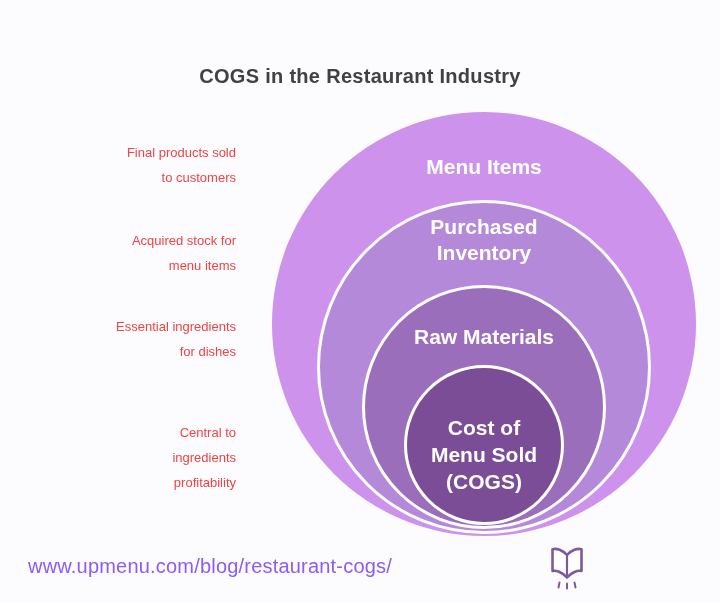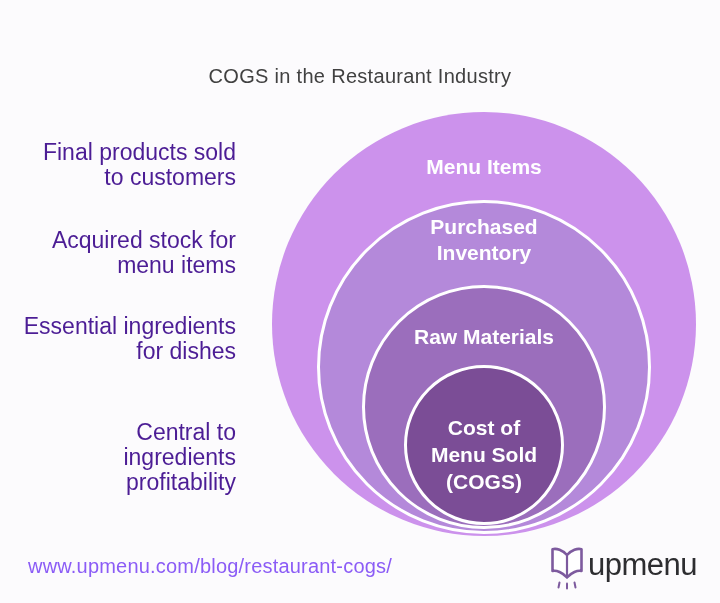--- a/index.html
+++ b/index.html
@@ -7,28 +7,28 @@
     width: 720px; height: 603px;
     position: relative;
     background: #fcfbfd;
     font-family: "Liberation Sans", "DejaVu Sans", sans-serif;
     overflow: hidden;
   }
 
   .title {
     position: absolute; top: 52px; left: 0; width: 720px;
     text-align: center;
-    font-size: 20px; font-weight: 400; color: #414141;
+    font-size: 20px; font-weight: 700; color: #414141;
     letter-spacing: 0.3px;
   }
 
   .side-label {
     position: absolute; left: 20px; width: 216px;
     text-align: right;
-    font-size: 23px; line-height: 25px; color: #4c1d95;
+    font-size: 13px; line-height: 25px; color: #ef4444;
     white-space: pre-line;
   }
   .sl-0 { top: 140px; }
   .sl-1 { top: 228px; }
   .sl-2 { top: 314px; text-align: right; }
   .sl-3 { top: 420px; }
 
   .circle { position: absolute; border-radius: 50%; box-sizing: border-box; }
   .c-0 { left: 272px; top: 112px; width: 424px; height: 424px; }
   .c-1 { left: 317px; top: 200px; width: 334px; height: 334px; border: 3px solid #fff; }
@@ -99,16 +99,15 @@
     <span style="color: rgb(125, 90, 158);">
       <svg class="brand-icon" viewBox="0 0 38 48" fill="none">
         <path d="M19 12 C14.5 7, 8.5 5, 4.5 6.2 L4.5 28 C8.5 27, 14.5 29.5, 19 34.5
                  C23.5 29.5, 29.5 27, 33.5 28 L33.5 6.2 C29.5 5, 23.5 7, 19 12 Z" fill="#ffffff" stroke="currentColor" stroke-width="2.6" stroke-linejoin="round"></path>
         <path d="M19 12 L19 34.5" stroke="currentColor" stroke-width="2.2"></path>
         <path d="M11.5 39.5 L10.5 44.5" stroke="currentColor" stroke-width="2" stroke-linecap="round"></path>
         <path d="M19 40.5 L19 45.5" stroke="currentColor" stroke-width="2" stroke-linecap="round"></path>
         <path d="M26.5 39.5 L27.5 44.5" stroke="currentColor" stroke-width="2" stroke-linecap="round"></path>
       </svg>
     </span>
-    <span class="brand-name">upmenu</span>
   </div>
 
 </div>
 
 </body></html>

